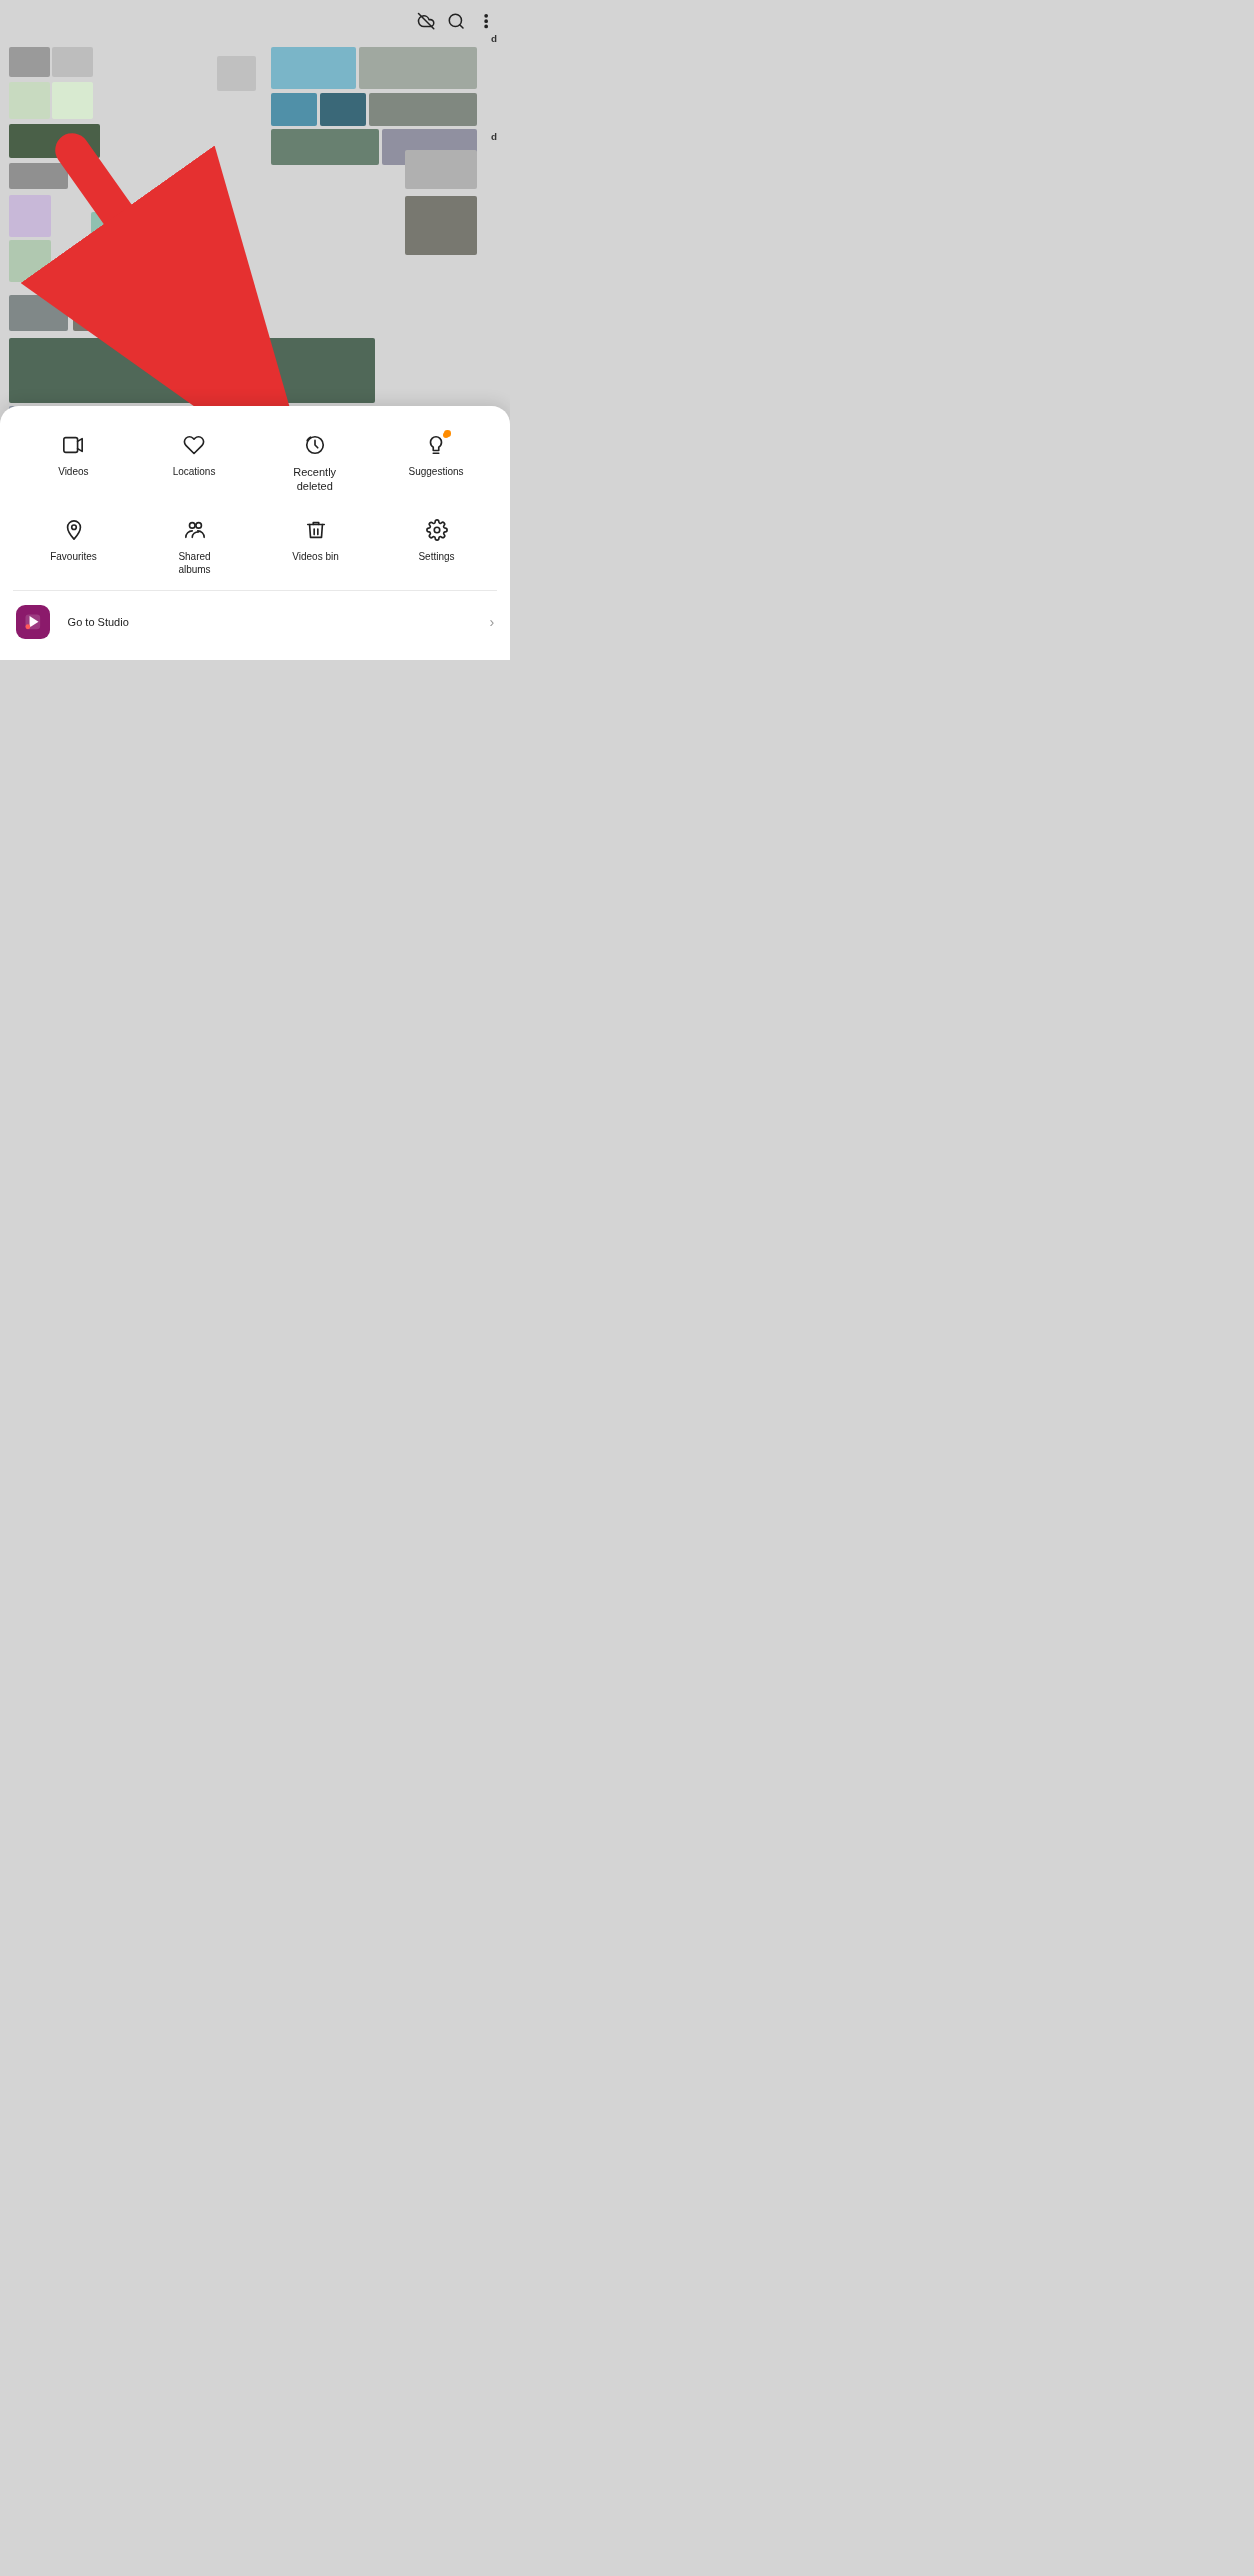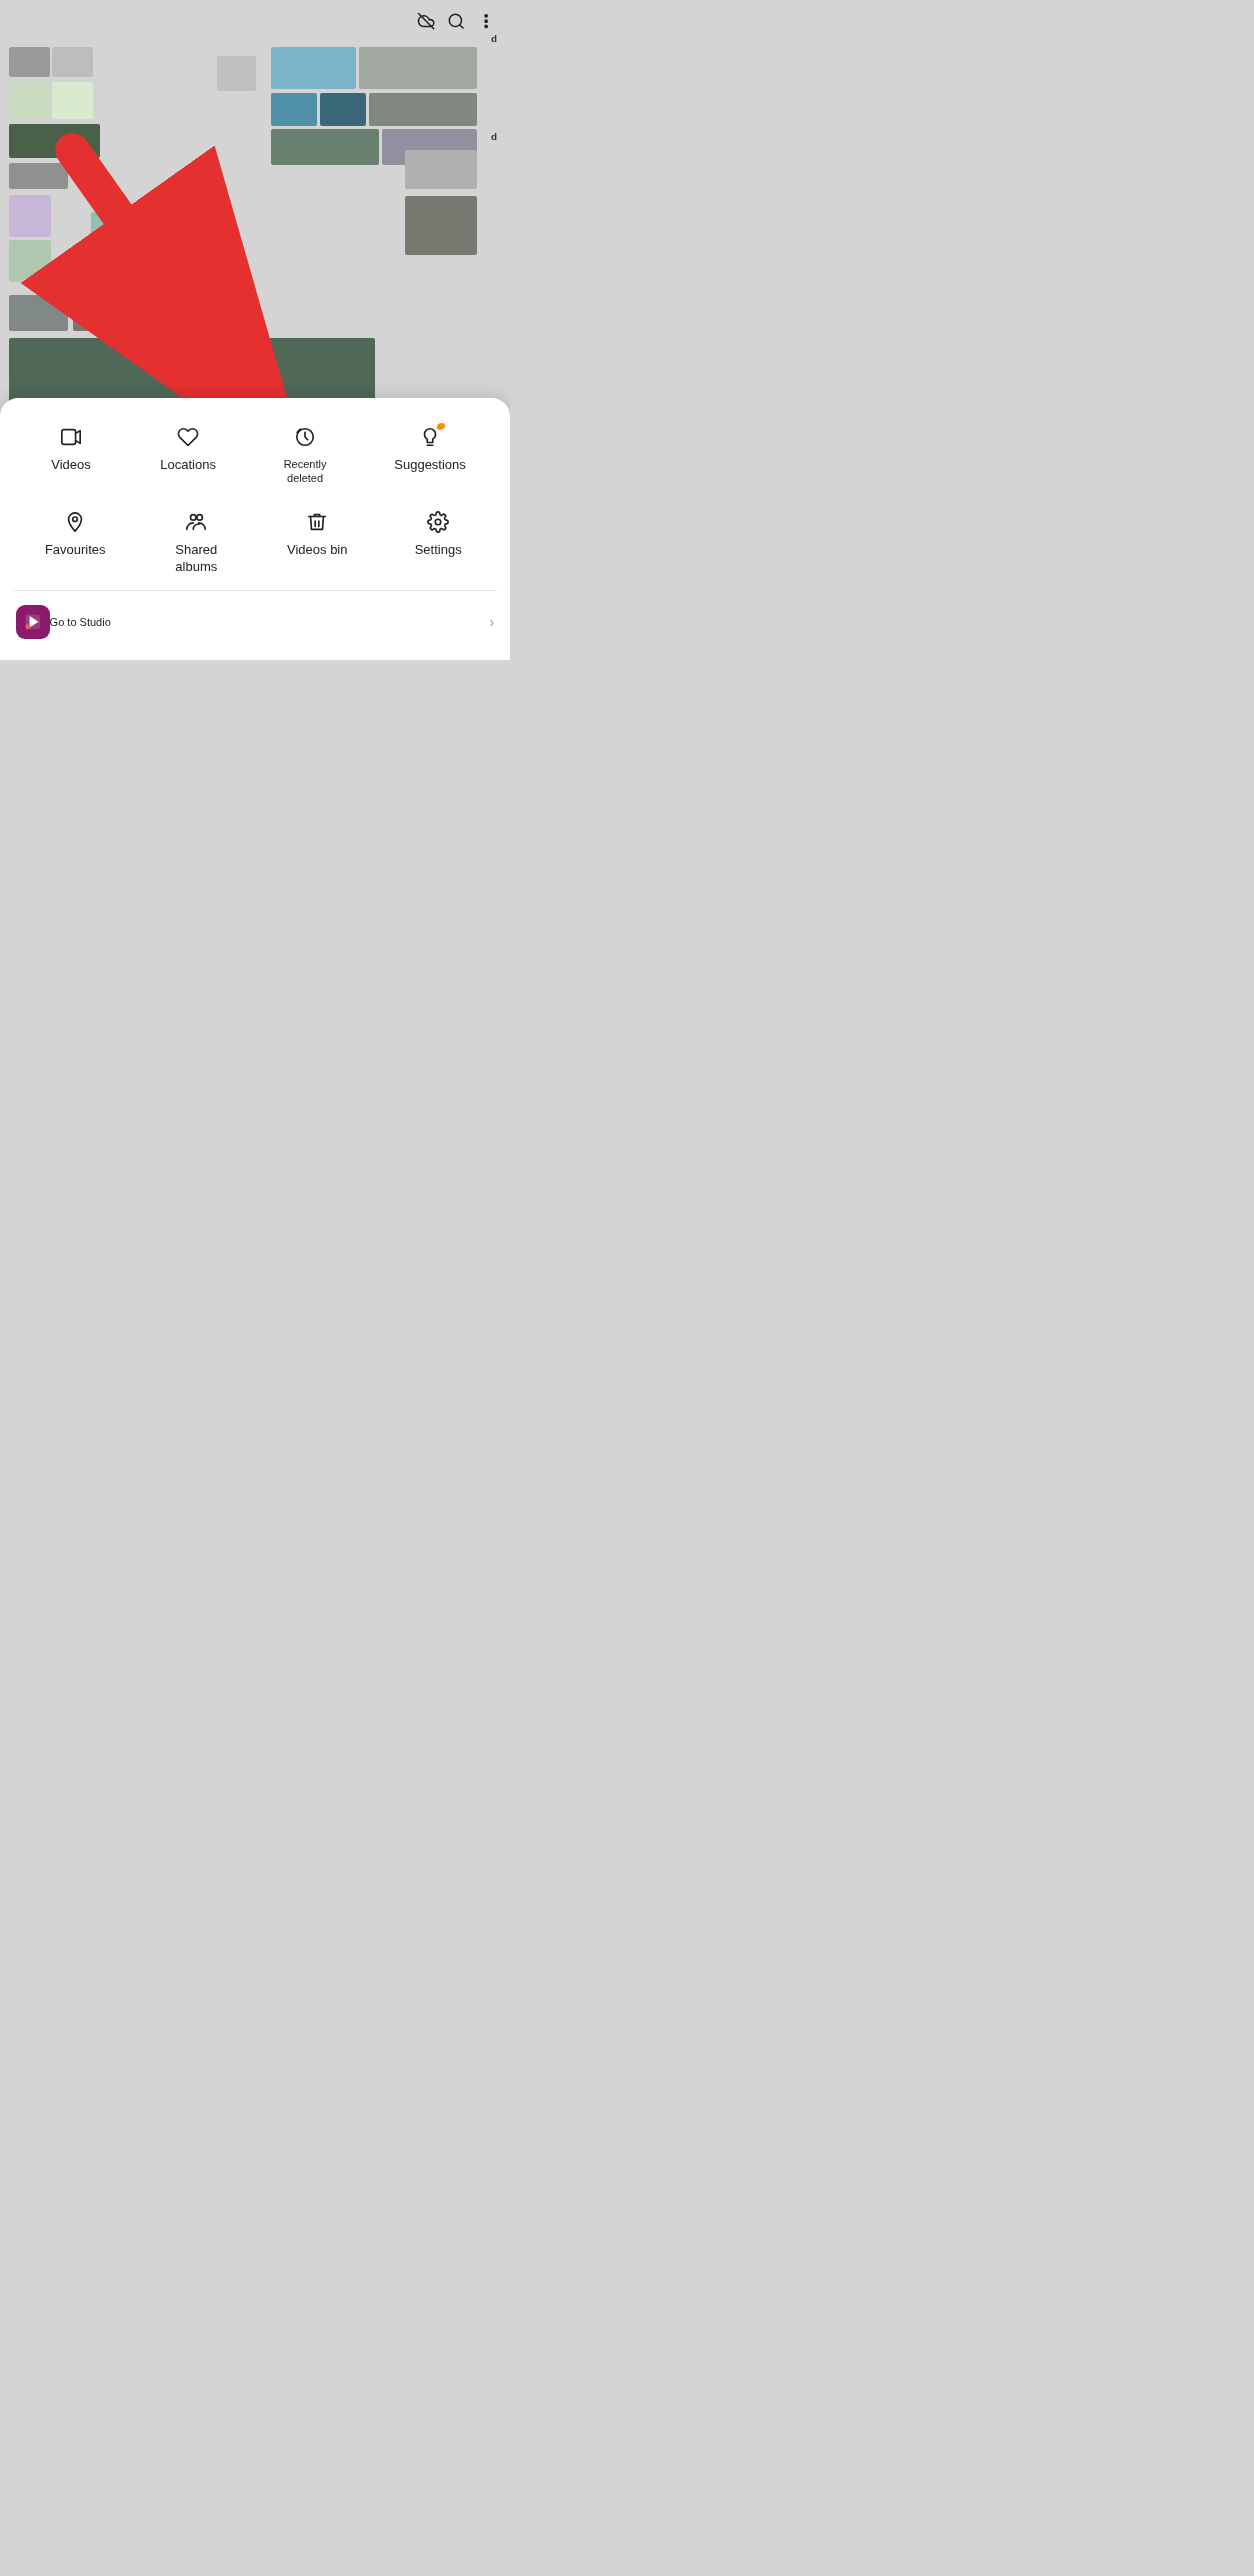--- a/index.html
+++ b/index.html
@@ -97,21 +97,21 @@
       align-items: center;
       justify-content: center;
     }
 
     .menu-icon svg {
       width: 22px;
       height: 22px;
     }
 
     .menu-label {
-      font-size: 13px;
+      font-size: 10px;
       color: #222;
       text-align: center;
       line-height: 1.3;
     }
 
     
     .suggestion-dot {
       position: relative;
     }
     .suggestion-dot::after {
@@ -129,21 +129,21 @@
     .divider {
       border: none;
       border-top: 0.7px solid #e8e8e8;
       margin: 9.1px 0;
     }
 
     
     .studio-row {
       display: flex;
       align-items: center;
-      gap: 0;
+      gap: 18px;
       cursor: pointer;
       padding: 5.2px 2.6px;
     }
 
     .studio-icon-wrap {
       width: 34px;
       height: 34px;
       background: #8b1a6b;
       border-radius: 9.1px;
       display: flex;

